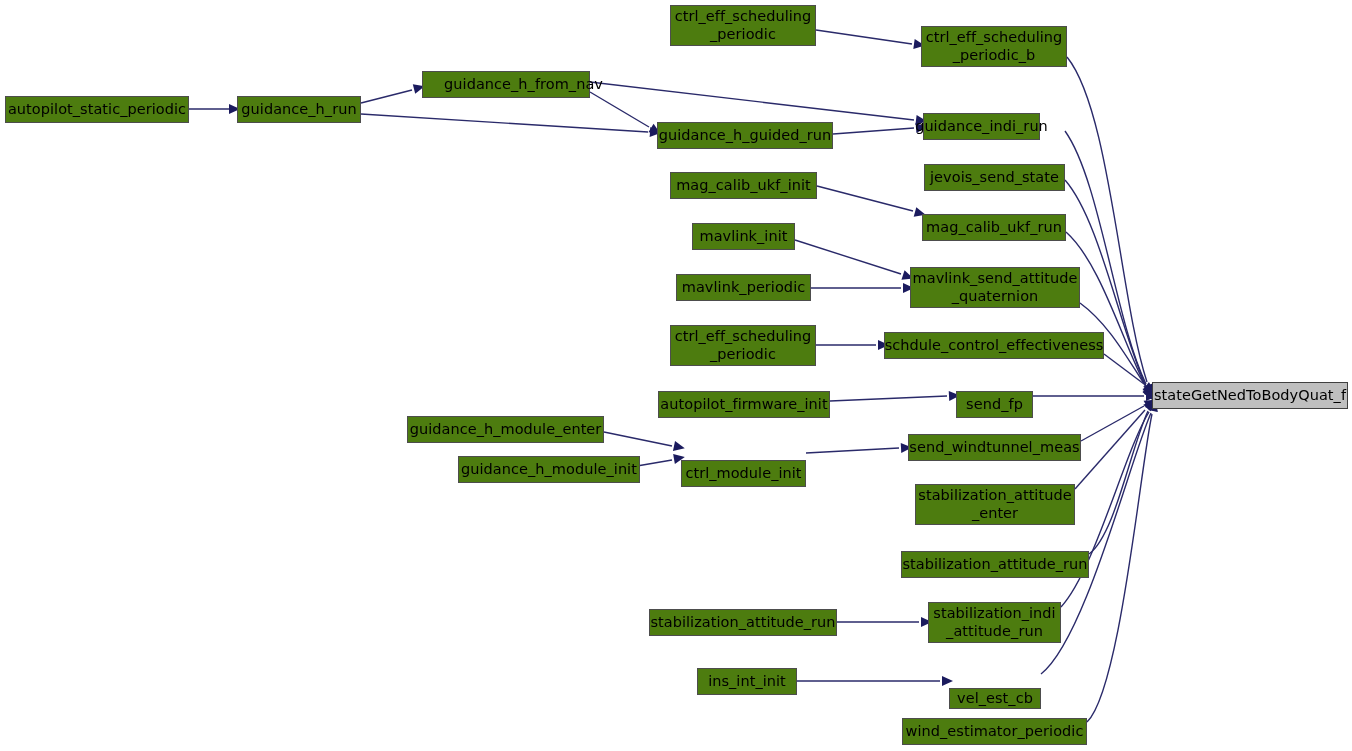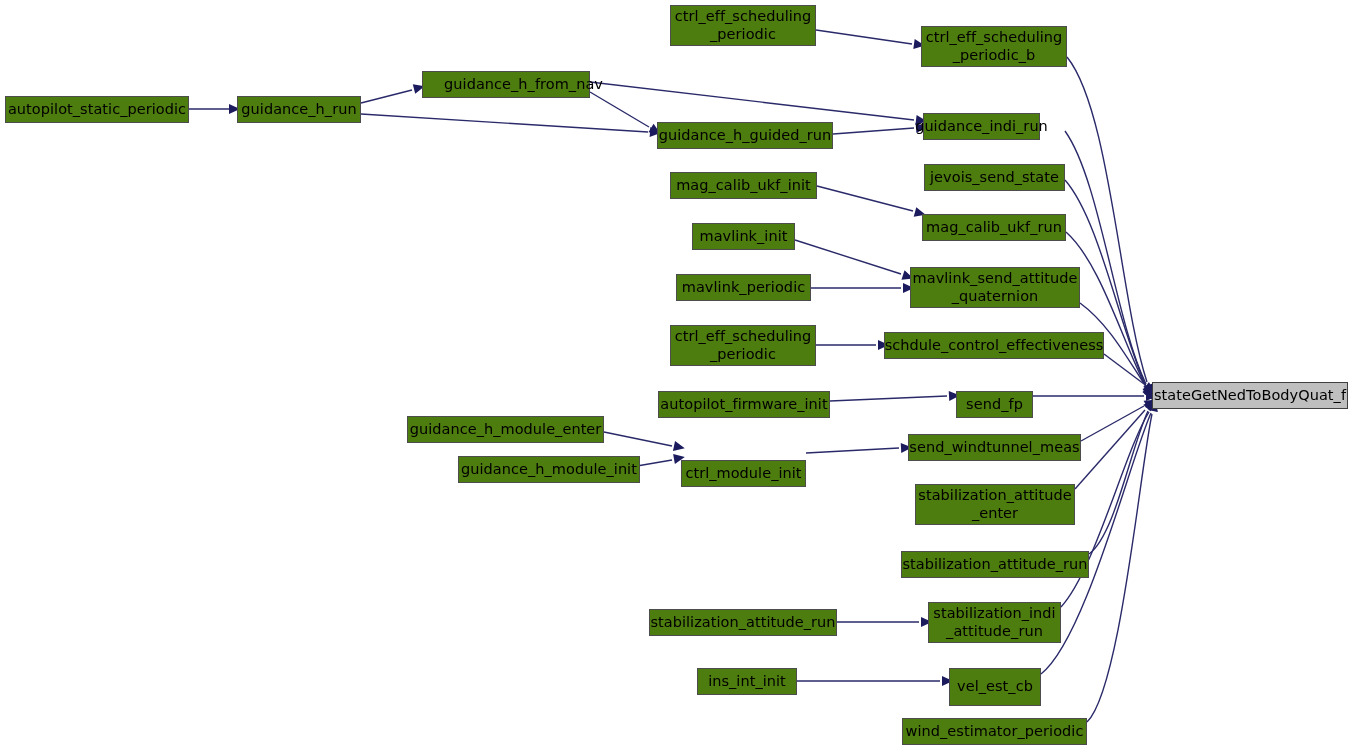--- a/index.html
+++ b/index.html
@@ -141,17 +141,17 @@
       <div class="gnode" style="left: 681px; top: 441px; width: 125px; height: 27px; margin-top: 19px;">ctrl_module_init</div>
       <div class="gnode" style="left: 908px; top: 434px; width: 173px; height: 27px;">send_windtunnel_meas</div>
       <div class="gnode" style="left: 414px; top: 456px; width: 182px; height: 27px; margin-left: 44px;">guidance_h_module_init</div>
       <div class="gnode" style="left: 915px; top: 484px; width: 160px; height: 41px;">stabilization_attitude
 _enter</div>
       <div class="gnode" style="left: 901px; top: 551px; width: 188px; height: 27px;">stabilization_attitude_run</div>
       <div class="gnode" style="left: 649px; top: 609px; width: 188px; height: 27px;">stabilization_attitude_run</div>
       <div class="gnode" style="left: 928px; top: 602px; width: 133px; height: 41px;">stabilization_indi
 _attitude_run</div>
       <div class="gnode" style="left: 697px; top: 668px; width: 100px; height: 27px;">ins_int_init</div>
-      <div class="gnode" style="left: 949px; top: 668px; width: 92px; height: 38px;">vel_est_cb</div>
+      <div class="gnode" style="left: 949px; top: 688px; width: 92px; height: 21px;">vel_est_cb</div>
       <div class="gnode" style="left: 902px; top: 718px; width: 185px; height: 27px;">wind_estimator_periodic</div>
     </div>
 
 </div>
 
 </body></html>

